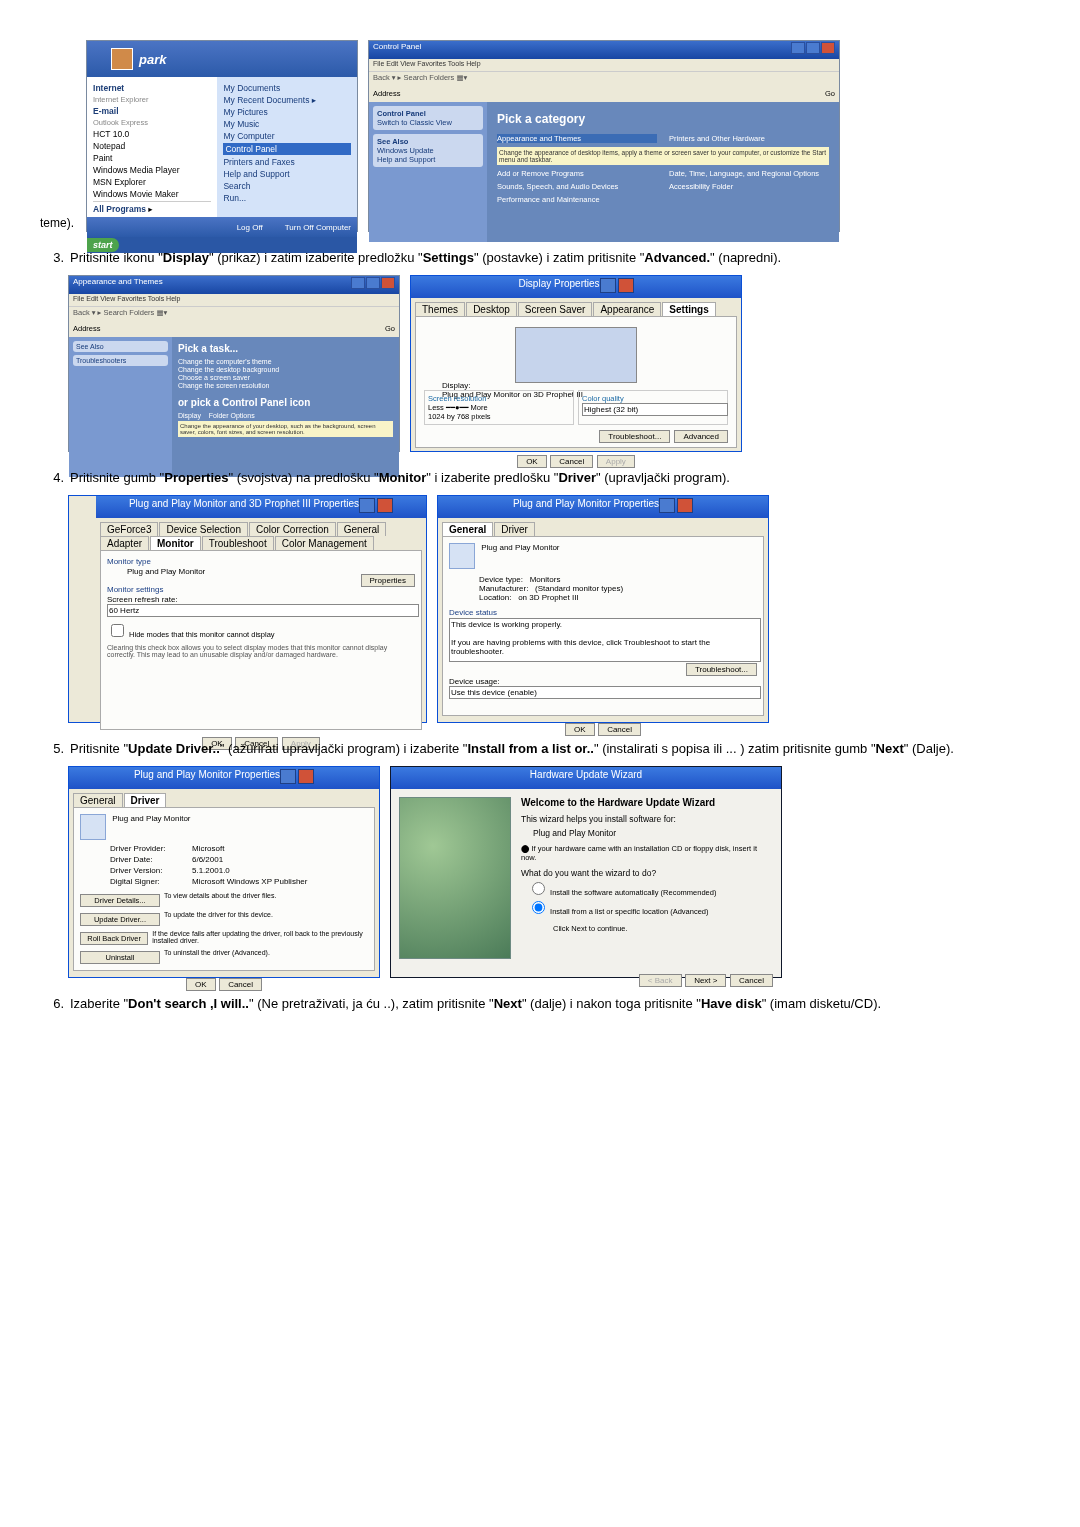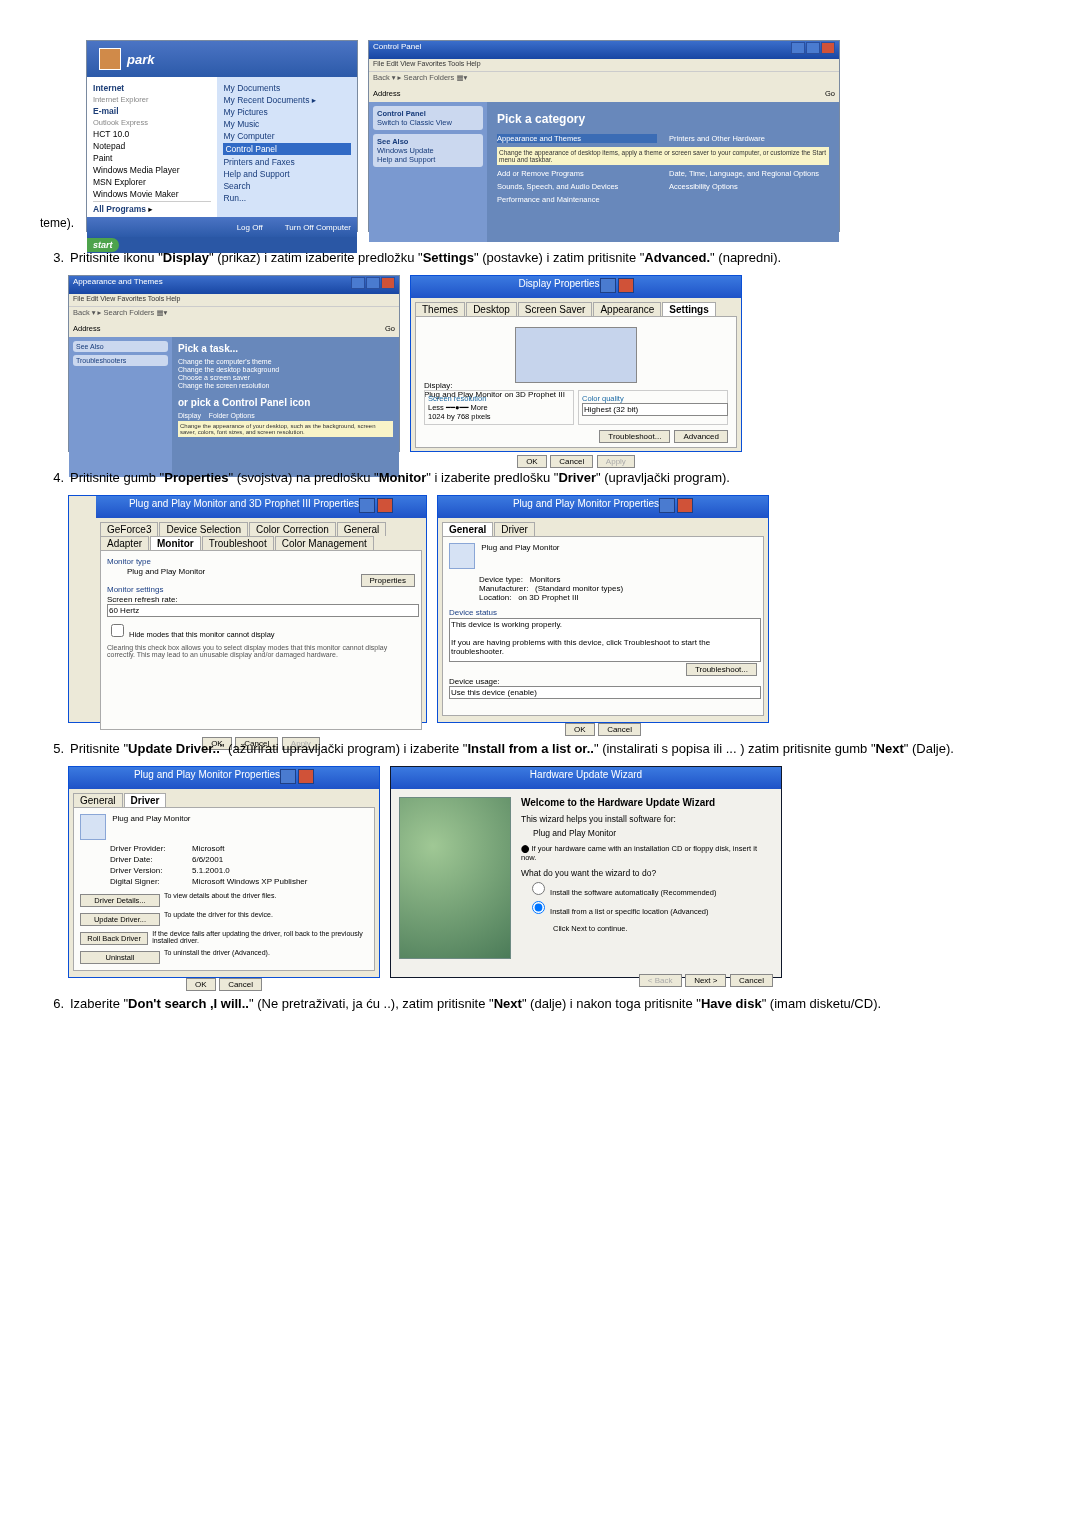--- a/index.html
+++ b/index.html
@@ -15,21 +15,21 @@
 
   
   .row { display: flex; gap: 10px; margin-bottom: 18px; }
   .imgframe { border: 1px solid #7a8aa0; background: #3b5a97; }
   
   .start-wrap { width: 270px; height: 190px; position: relative; }
   .start-header {
     height: 28px;
     background: linear-gradient(#4b74c4, #2c5aa9);
     color: #fff; font-weight: bold; font-style: italic;
-    padding: 4px 12px; display: flex; align-items: center;
+    padding: 4px 24px; display: flex; align-items: center;
   }
   .avatar {
     width: 20px; height: 20px; background: #d08a49;
     border: 1px solid #fff; margin-right: 6px;
   }
   .start-body { display: flex; height: 140px; }
   .start-left {
     width: 130px; background: #fff; font-size: 8.5px;
     padding: 4px 6px;
   }
@@ -106,21 +106,21 @@
     display:flex;justify-content:center;
   }
   .dlg-help { display:flex;gap:2px; }
   .dlg-help span { width:14px;height:13px;background:#4a7bd0;border:1px solid #1e3f85; }
   .dlg-help .close { background:#d05238; }
   .tabs { display:flex;font-size:10px;padding:4px 4px 0 4px; }
   .tabs span { background:#ece9d8;border:1px solid #aaa;border-bottom:none;padding:1px 6px;margin-right:1px; }
   .tabs .active { background:#fff;font-weight:bold; }
   .prop-body { background:#fcfcfa;margin:0 4px 4px;border:1px solid #aaa;padding:6px;height:118px;font-size:8px;position:relative; }
   .monitor-preview { width:120px;height:54px;background:#c6d4ec;border:1px solid #888;margin:4px auto 16px; }
-  .disp-label { position:absolute;left:8px;top:64px; }
+  .disp-label { position:absolute;left:26px;top:64px; }
   .sr-group,.cq-group { border:1px solid #ccc;padding:3px;width:48%;display:inline-block;vertical-align:top;font-size:7.5px; }
   .btnrow-r { position:absolute;right:8px;bottom:4px;display:flex;gap:4px; }
   .btn { background:#ece9d8;border:1px solid #888;font-size:8px;padding:1px 8px;cursor:default; }
   .btnrow-c { text-align:center;margin-top:4px; }
 
   
   .monprop { width:330px;height:226px;background:#ece9d8;border:1px solid #0a4fd6;padding-left:27px; }
   .mp-body { background:#fcfcfa;margin:0 4px 4px;border:1px solid #aaa;padding:6px;height:166px;font-size:8px;position:relative; }
   .fieldlabel { color:#1b3f85;font-size:8px;margin-bottom:1px; }
   .sel { width:100%;border:1px solid #888;background:#fff;padding:1px;font-size:8px; }
@@ -228,21 +228,21 @@
       </div>
       <div class="cp-main">
         <div class="pick-cat">Pick a category</div>
         <div class="cat-grid">
           <div style="background:#3b6cb5;">Appearance and Themes</div>
           <div>Printers and Other Hardware</div>
           <div style="grid-column:1/3;font-size:6.5px;background:#f8f4c8;color:#333;padding:2px;">Change the appearance of desktop items, apply a theme or screen saver to your computer, or customize the Start menu and taskbar.</div>
           <div>Add or Remove Programs</div>
           <div>Date, Time, Language, and Regional Options</div>
           <div>Sounds, Speech, and Audio Devices</div>
-          <div>Accessibility Options</div>
+          <div>Accessibility Folder</div>
           <div>Performance and Maintenance</div>
         </div>
       </div>
     </div>
   </div>
 </div>
 
 <div class="numlabel step">
   <div class="n">3.</div>
   <div class="t">

